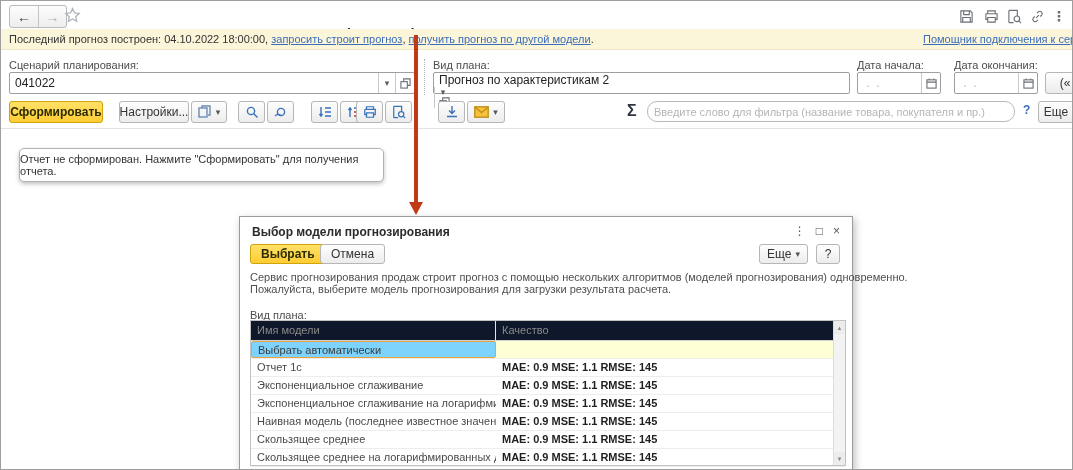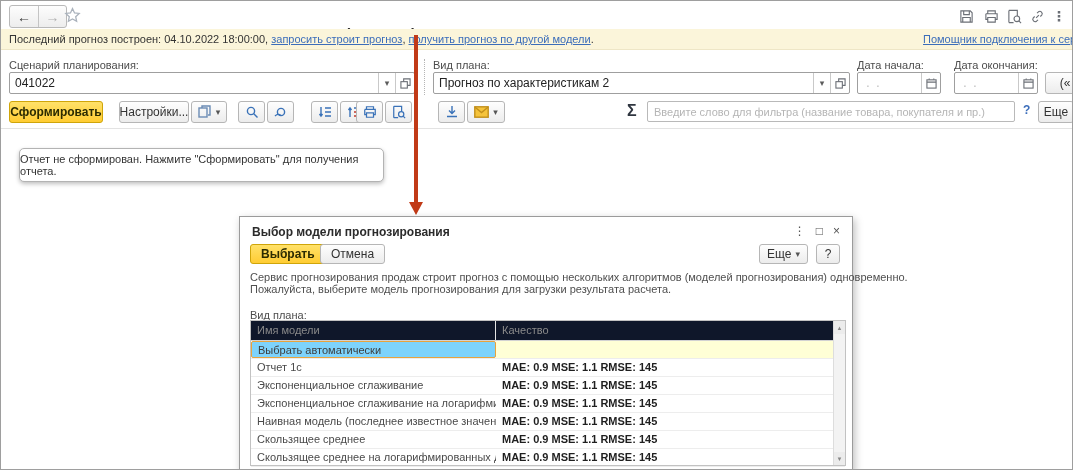--- a/index.html
+++ b/index.html
@@ -35,21 +35,21 @@
 
   
   .btn { display:inline-flex; align-items:center; justify-content:center; height:22px; padding:0 10px;
          border:1px solid #b6b6b6; border-radius:3px; background:linear-gradient(#fefefe,#ececec);
          font-size:12px; color:#333; white-space:nowrap; cursor:pointer; }
   .btn.yellow { background:linear-gradient(#ffe169,#fc3); background-color:#ffd633; border-color:#cfa50a; font-weight:600; color:#2b2b00; }
   .btn.icon { padding:0 4px; }
   .btn .dd-glyph { font-size:9px; color:#555; margin-left:4px; }
   .btn svg { stroke:#3a72b8; fill:none; stroke-width:1.4; }
   .sigma { font-size:16px; font-weight:700; color:#2f3640; }
-  .filter-input { height:21px; border:1px solid #b9b9b9; border-radius:2px; padding:0 6px; font-size:11px; color:#333; width:368px; font-family:inherit; }
+  .filter-input { height:21px; border:1px solid #b9b9b9; border-radius:10px; padding:0 6px; font-size:11px; color:#333; width:368px; font-family:inherit; }
   .filter-input::placeholder { color:#b5b5b5; }
   .qmark { color:#3b6dba; font-weight:700; font-size:12px; }
   .hr-sep { left:0; top:127px; width:1073px; border-top:1px solid #e3e3e3; }
 
   
   .msgbox { left:18px; top:147px; width:365px; height:34px; background:#fff; border:1px solid #b3b3b3; border-radius:5px;
             box-shadow:0 2px 4px rgba(0,0,0,.25); display:flex; align-items:center; justify-content:center;
             font-size:11px; color:#333; }
 
   
@@ -146,21 +146,21 @@
       <svg width="11" height="11" viewBox="0 0 12 12">
           <rect x="1" y="4" width="7" height="7"></rect>
           <path d="M4 4 V1 h7 v7 h-3"></path>
         </svg>
     </div>
   </div>
 
   <div class="abs splitter" style="left:423px; top:58px; height:36px;"></div>
 
   <div class="abs flabel" style="left:432px; top:58px;">Вид плана:</div>
-  <div class="abs fbox" style="left:432px; top:71px; width:417px;">
+  <div class="abs fbox" style="left:432px; top:71px; width:417px;flex-direction:column;">
     <input value="Прогноз по характеристикам 2" style="">
     <div class="seg dd">
         <span>▾</span>
       </div>
     <div class="seg open">
       <svg width="11" height="11" viewBox="0 0 12 12">
           <rect x="1" y="4" width="7" height="7"></rect>
           <path d="M4 4 V1 h7 v7 h-3"></path>
         </svg>
     </div>

